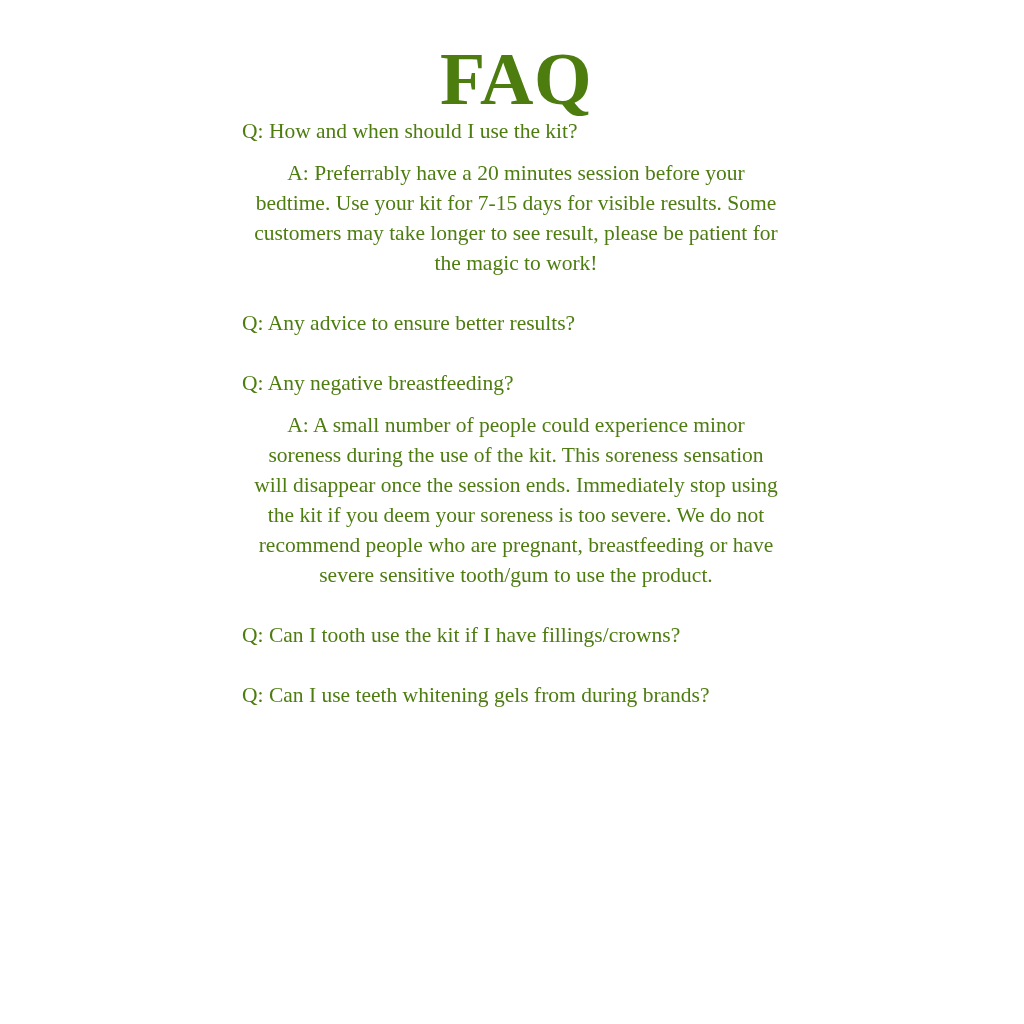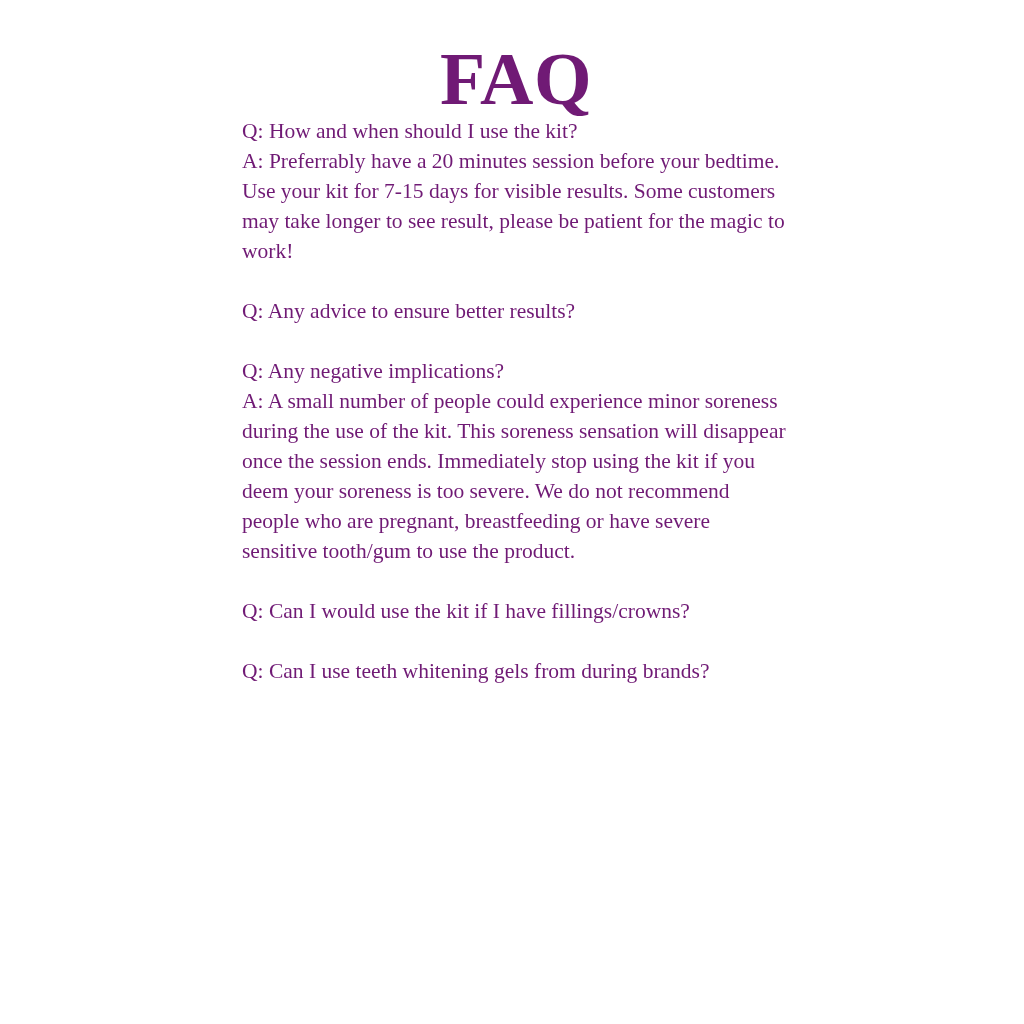--- a/index.html
+++ b/index.html
@@ -5,21 +5,21 @@
   html, body {
     margin: 0;
     padding: 0;
     background: #ffffff;
   }
   .canvas {
     position: relative;
     width: 1024px;
     height: 1024px;
     background: #ffffff;
-    color: #701a75;
+    color: #4d7c0f;
     font-family: "Liberation Serif", "DejaVu Serif", serif;
     overflow: hidden;
   }
   .content {
     position: absolute;
     left: 242px;
     top: 0;
     width: 548px;
   }
   .title {
@@ -38,22 +38,23 @@
   .qa + .qa {
     margin-top: 30px;
   }
   .q {
     margin: 0;
     font-size: 21.5px;
     line-height: 30px;
     font-weight: normal;
   }
   .a {
-    margin: 0;
+    margin: 12px;
     font-weight: normal;
+    text-align: center;
   }
 </style>
 </head>
 <body>
 
 <div class="canvas">
   <main class="content">
     <h1 class="title">FAQ</h1>
 
     <section class="faq-list">
@@ -61,26 +62,26 @@
       <article class="qa">
         <h2 class="q">Q: How and when should I use the kit?</h2>
         <p class="a">A: Preferrably have a 20 minutes session before your bedtime. Use your kit for 7-15 days for visible results. Some customers may take longer to see result, please be patient for the magic to work!</p>
       </article>
 
       <article class="qa">
         <h2 class="q">Q: Any advice to ensure better results?</h2>
       </article>
 
       <article class="qa">
-        <h2 class="q">Q: Any negative implications?</h2>
+        <h2 class="q">Q: Any negative breastfeeding?</h2>
         <p class="a">A: A small number of people could experience minor soreness during the use of the kit. This soreness sensation will disappear once the session ends. Immediately stop using the kit if you deem your soreness is too severe. We do not recommend people who are pregnant, breastfeeding or have severe sensitive tooth/gum to use the product.</p>
       </article>
 
       <article class="qa">
-        <h2 class="q">Q: Can I would use the kit if I have fillings/crowns?</h2>
+        <h2 class="q">Q: Can I tooth use the kit if I have fillings/crowns?</h2>
       </article>
 
       <article class="qa">
         <h2 class="q">Q: Can I use teeth whitening gels from during brands?</h2>
       </article>
 
     </section>
   </main>
 </div>
 

